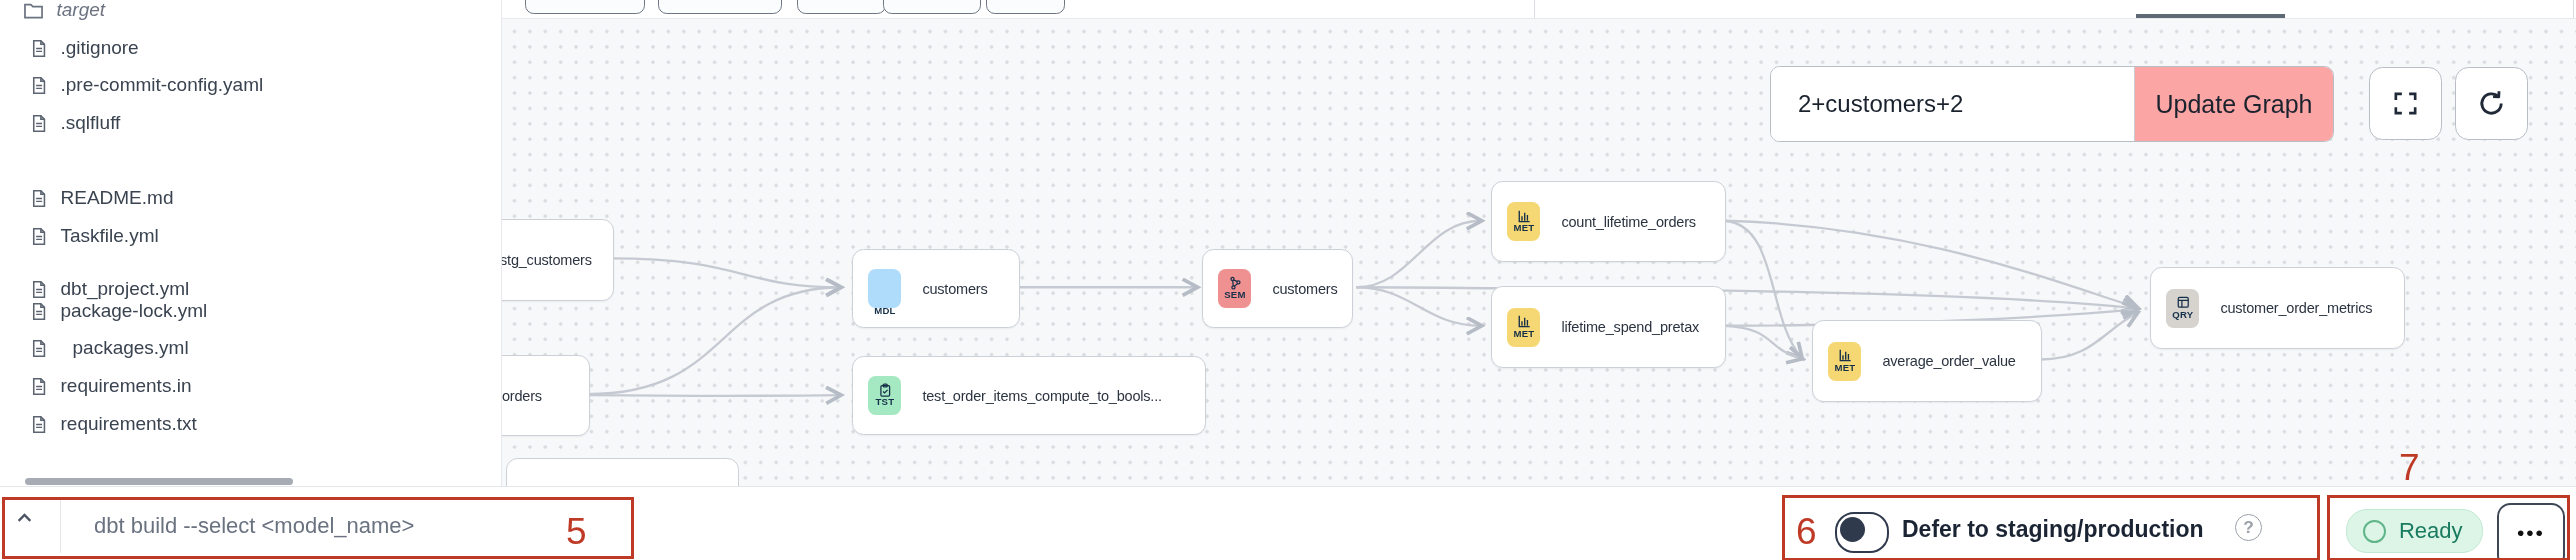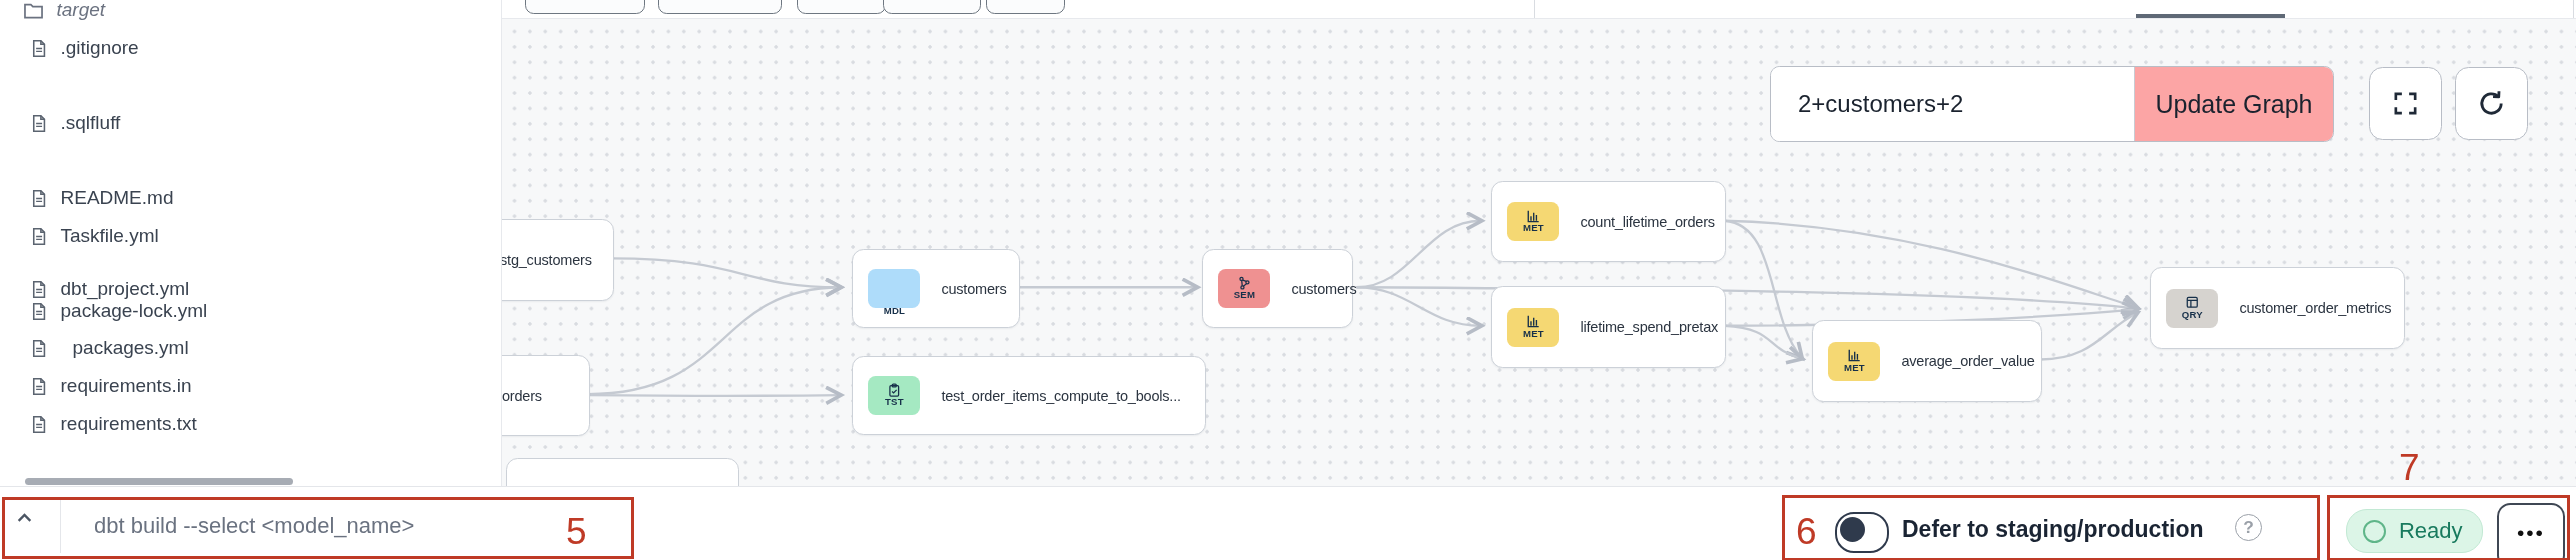--- a/index.html
+++ b/index.html
@@ -26,21 +26,21 @@
   .frow{position:absolute;left:0;width:501px;height:38px;display:flex;align-items:center;cursor:pointer;}
   .frow .ficon{margin-left:29px;flex:0 0 auto;display:flex;}
   .frow .fname{margin-left:12.5px;font-size:19px;color:#3a4350;white-space:nowrap;}
   .frow.folder .ficon{margin-left:23px;}
   .frow.folder .fname{font-style:italic;color:#6b7280;}
   #side-scrollthumb{position:absolute;left:25px;top:478px;width:268px;height:6.7px;background:#a7acb4;border-radius:3.9px;z-index:11;}
 
   
   .node{position:absolute;background:#fff;border:1.4px solid #ccd1d8;border-radius:11.6px;
         display:flex;align-items:center;z-index:2;box-shadow:0 1px 1.9px rgba(20,30,50,.06);cursor:pointer;}
-  .node .nbadge{width:52px;height:39px;border-radius:7.7px;margin-left:15.4px;flex:0 0 auto;
+  .node .nbadge{width:33px;height:39px;border-radius:7.7px;margin-left:15.4px;flex:0 0 auto;
         display:flex;flex-direction:column;align-items:center;justify-content:center;}
   .node .btxt{font-size:9.6px;font-weight:700;color:#17304a;line-height:10.6px;letter-spacing:0.2px;}
   .node .nbadge svg{display:block;}
   .node .nlabel{margin-left:21px;font-size:14.5px;font-weight:500;color:#2b3440;letter-spacing:-0.2px;white-space:nowrap;}
   .b-mdl{background:#aedcfa;gap:45px;} .b-tst{background:#a5e9c2;} .b-sem{background:#ef9191;}
   .b-met{background:#f5d873;} .b-qry{background:#d6d3cf;}
   .n0{left:424px;top:219px;width:188px;height:80px;}
   .n0 .nlabel{margin-left:75px;}
   .n1{left:429px;top:355px;width:159px;height:79px;}
   .n1 .nlabel{margin-left:72px;}
@@ -252,20 +252,30 @@
     <div class="frow" style="top:29px;">
       <span class="ficon">
           <svg width="19" height="19" viewBox="0 0 16 16" fill="none" stroke="#5b6470" stroke-width="1.3">
             <path d="M4 1.5 H10 L13 4.5 V14.5 H4 Z"></path>
             <path d="M10 1.5 V4.5 H13"></path>
             <path d="M6 8 H11 M6 10.5 H11" stroke-width="1.1"></path>
           </svg>
         </span>
       <span class="fname">.gitignore</span>
     </div>
+    <div class="frow" style="top:66px;">
+      <span class="ficon">
+          <svg width="19" height="19" viewBox="0 0 16 16" fill="none" stroke="#5b6470" stroke-width="1.3">
+            <path d="M4 1.5 H10 L13 4.5 V14.5 H4 Z"></path>
+            <path d="M10 1.5 V4.5 H13"></path>
+            <path d="M6 8 H11 M6 10.5 H11" stroke-width="1.1"></path>
+          </svg>
+        </span>
+      <span class="fname">.pre-commit-config.yaml</span>
+    </div>
     <div class="frow" style="top:104px;">
       <span class="ficon">
           <svg width="19" height="19" viewBox="0 0 16 16" fill="none" stroke="#5b6470" stroke-width="1.3">
             <path d="M4 1.5 H10 L13 4.5 V14.5 H4 Z"></path>
             <path d="M10 1.5 V4.5 H13"></path>
             <path d="M6 8 H11 M6 10.5 H11" stroke-width="1.1"></path>
           </svg>
         </span>
       <span class="fname">.sqlfluff</span>
     </div>

